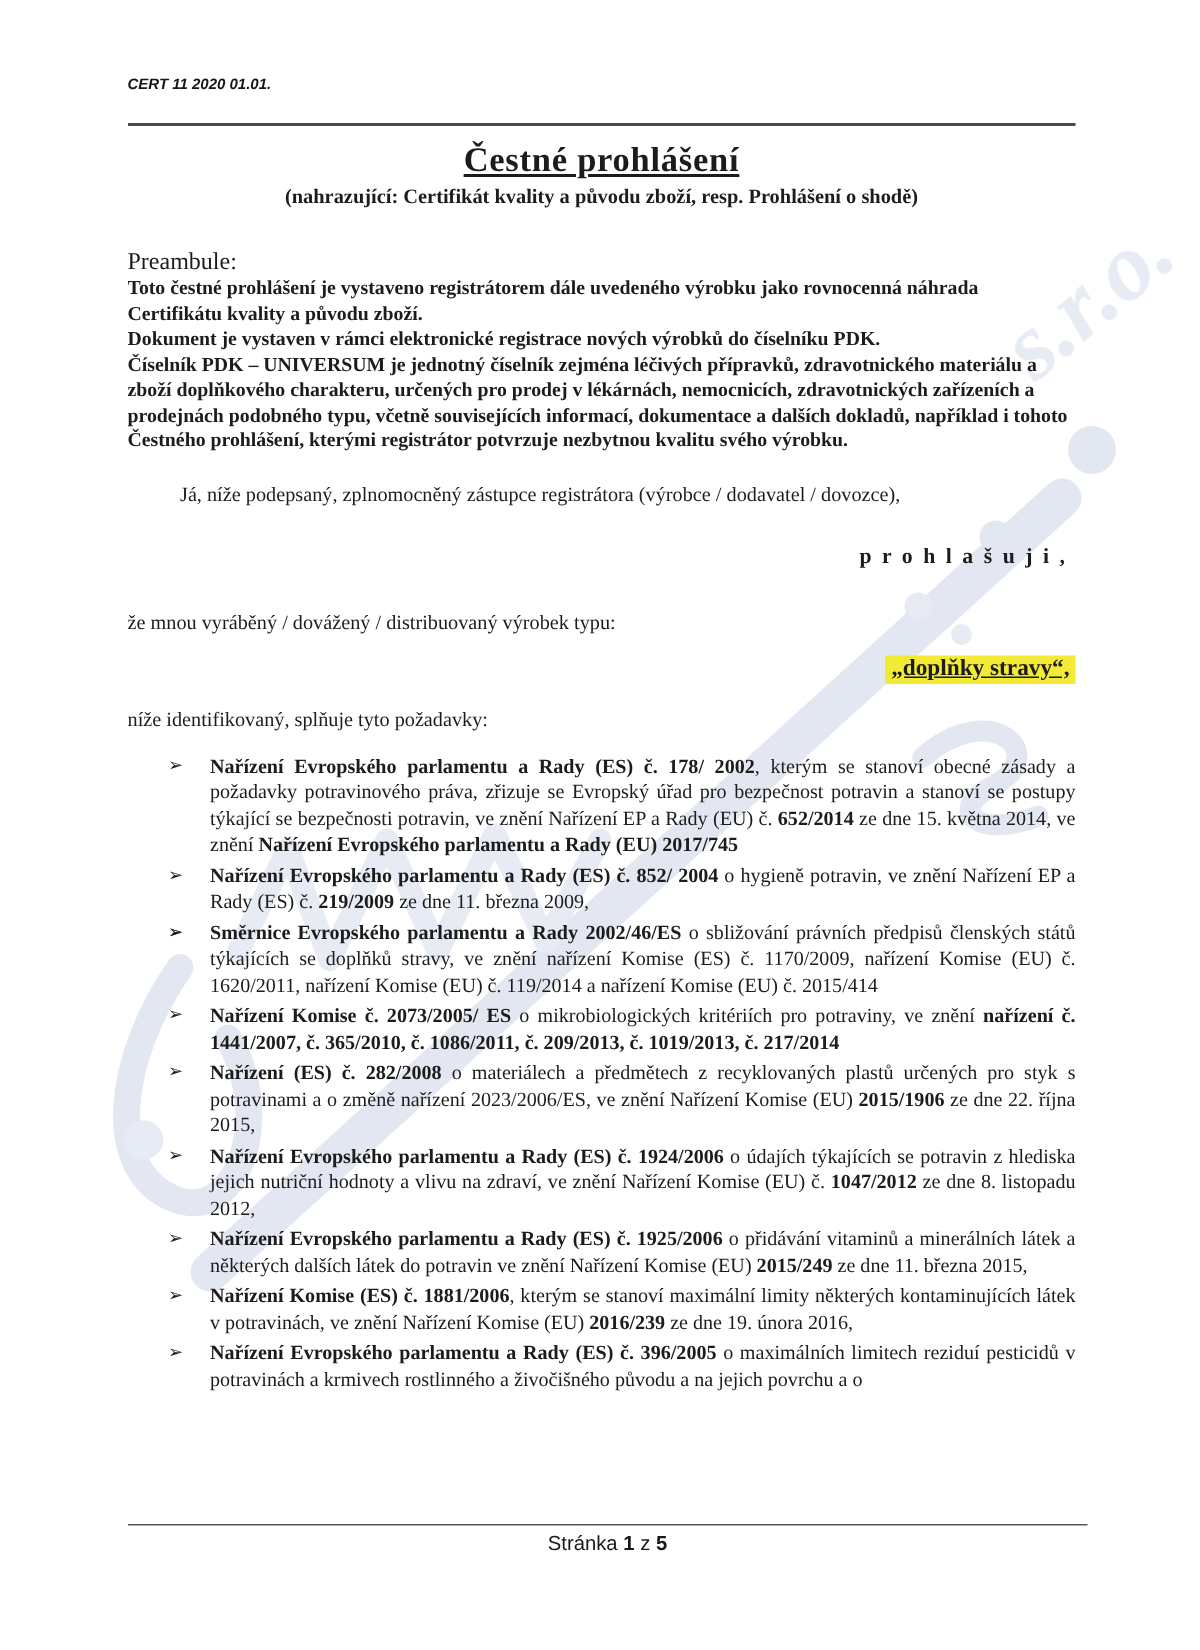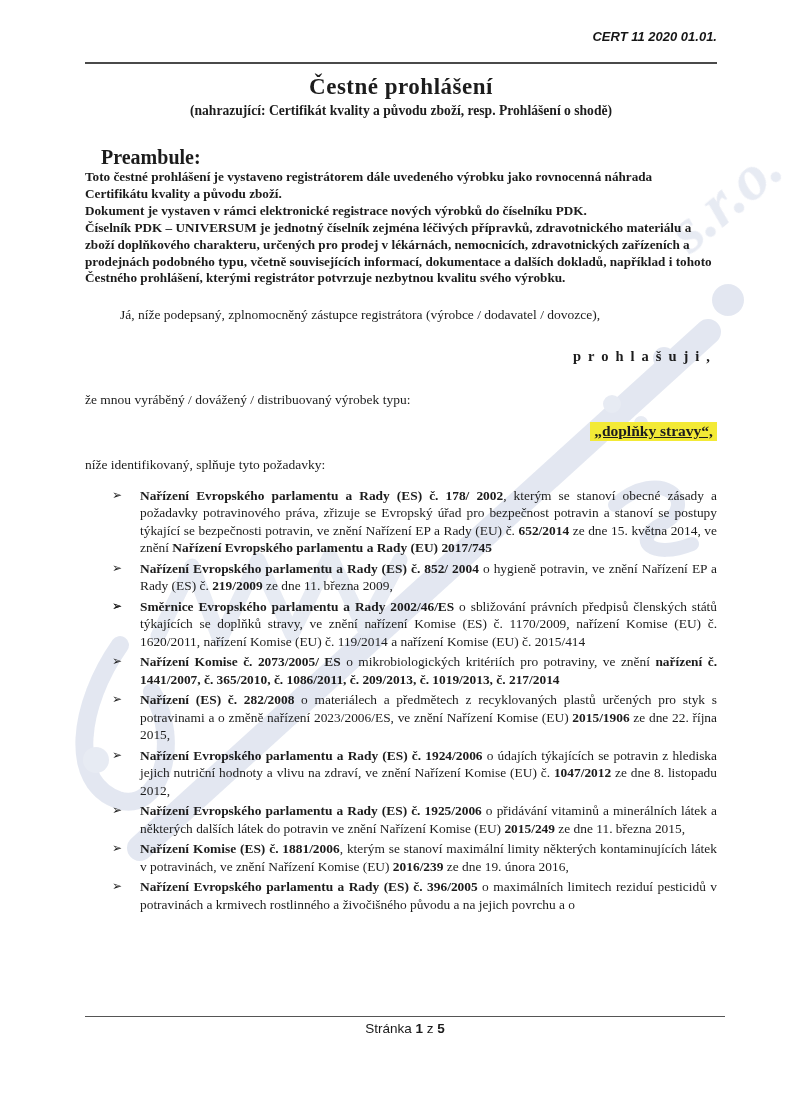--- a/index.html
+++ b/index.html
@@ -13,50 +13,51 @@
   }
   .watermark{
     position:absolute;left:0;top:0;width:800px;height:1100px;
     pointer-events:none;z-index:0;
   }
   .inner{
     position:absolute;left:85px;right:83px;top:0;bottom:0;
     z-index:1;
   }
   .cert-ref{
-    margin-top:28px;
-    text-align:right;
+    margin-top:48px;
+    text-align:left;
     font-family:"Liberation Sans", sans-serif;
     font-style:italic;
     font-weight:600;
-    font-size:13px;
+    font-size:10px;
     line-height:18px;
     color:#161616;
   }
   .top-rule{
     border:none;border-top:2px solid #4a4a4a;
     margin:16px 0 0 0;
   }
   .doc-title{
     margin:10px 0 0 0;
     text-align:center;
     font-size:23px;
     font-weight:bold;
     letter-spacing:0.5px;
+    text-decoration:underline;
   }
   .doc-subtitle{
     margin-top:3px;
     text-align:center;
     font-weight:bold;
     font-size:13.6px;
   }
   .preamble-heading{
-    margin:27px 0 0 16px;
-    font-size:20px;
-    font-weight:bold;
+    margin:27px 0 0 0;
+    font-size:16px;
+    font-weight:normal;
   }
   .preamble p{
     margin:0;
     font-weight:bold;
     font-size:13.2px;
     line-height:16.9px;
   }
   .intro-line{
     margin-top:19px;
     font-size:13.5px;

